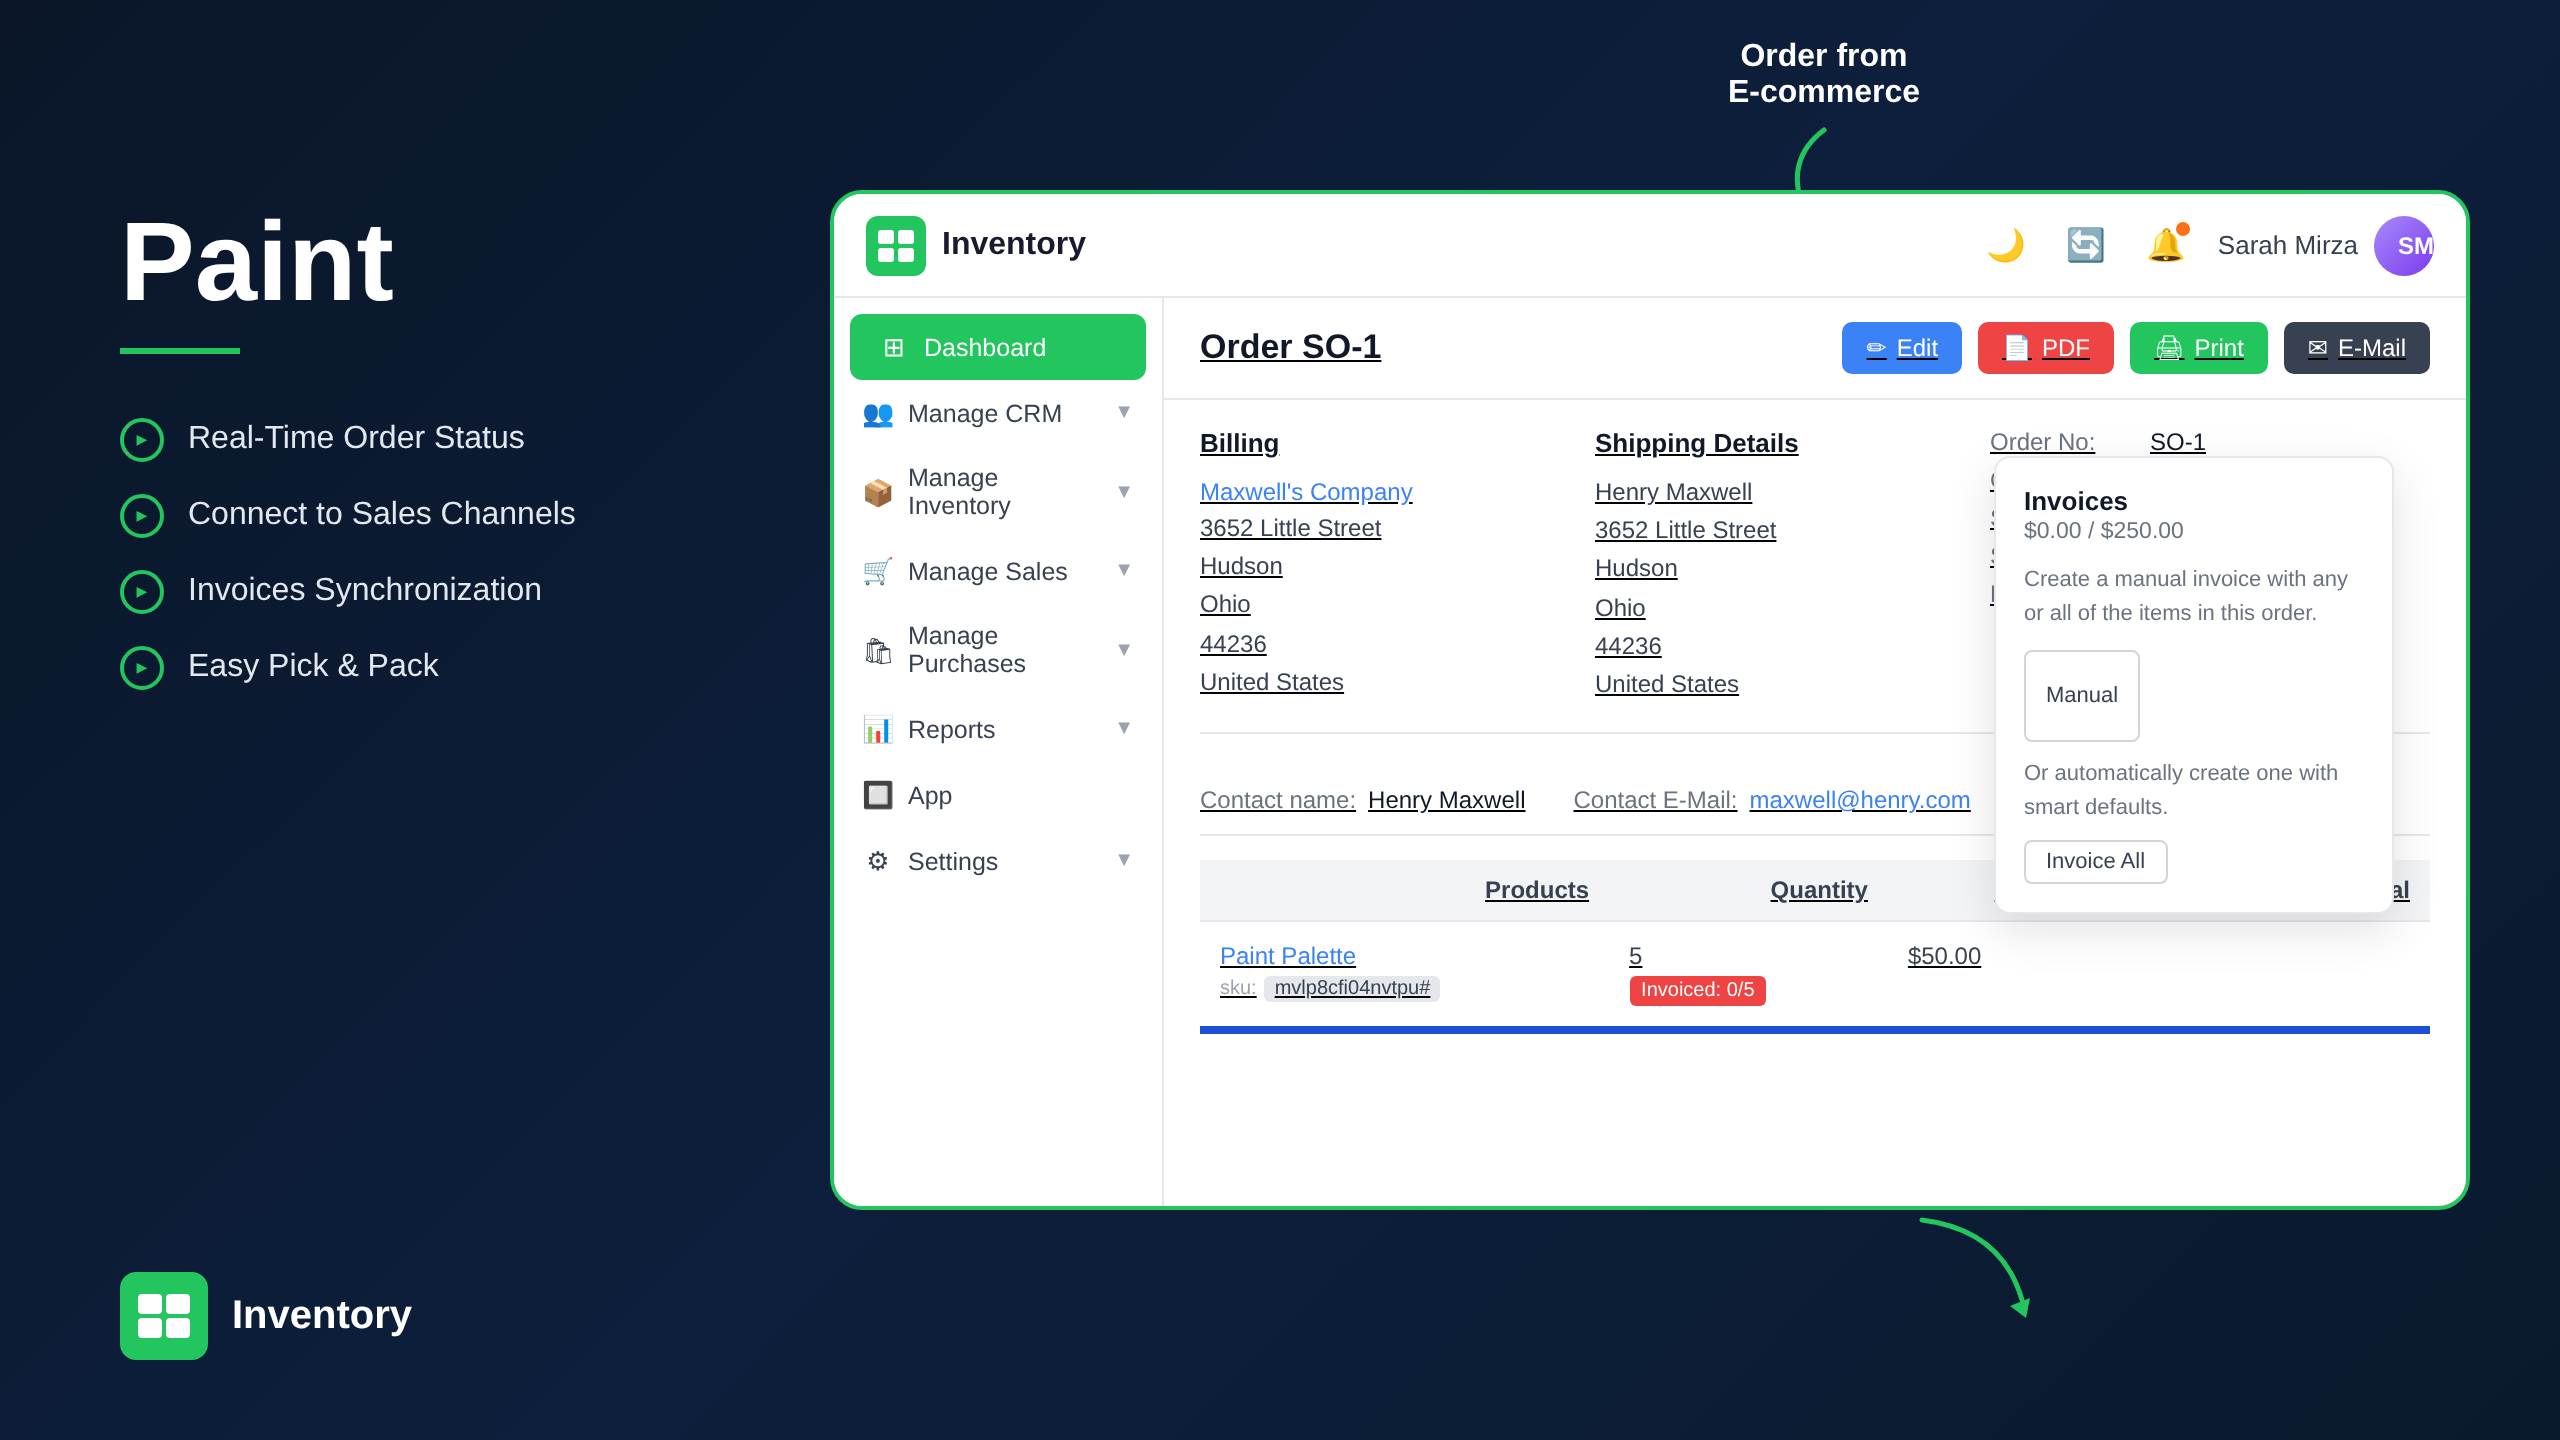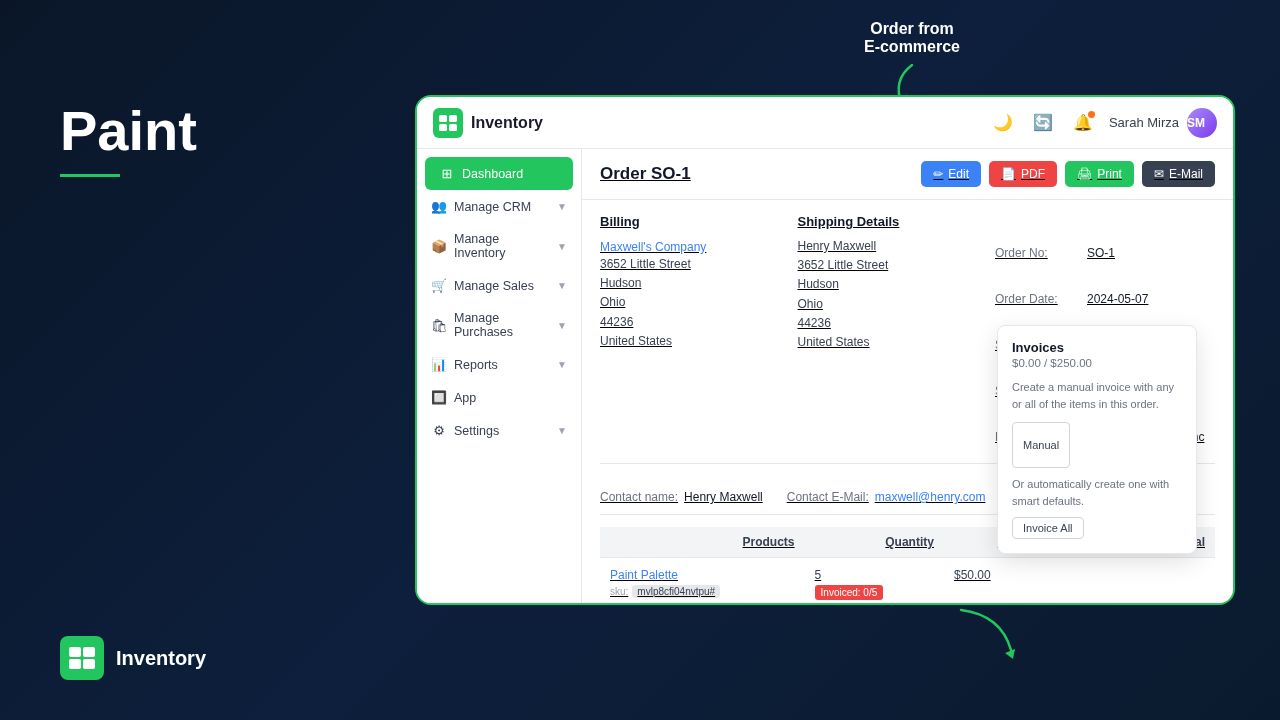--- a/index.html
+++ b/index.html
@@ -203,21 +203,21 @@
       font-weight: 500;
       color: #374151;
     }
     .user-avatar {
       width: 30px;
       height: 30px;
       border-radius: 50%;
       background: linear-gradient(135deg, #a78bfa, #7c3aed);
       display: flex;
       align-items: center;
-      justify-content: flex-start;
+      justify-content: flex-end;
       color: white;
       font-size: 12px;
       font-weight: 600;
       overflow: hidden;
     }
 
     
     .app-body {
       display: flex;
       flex: 1;
@@ -347,24 +347,23 @@
       text-decoration: none;
       font-weight: 500;
     }
     .info-text {
       font-size: 12px;
       color: #374151;
       line-height: 1.6;
     }
     .detail-row {
       display: flex;
-      gap: 12px;
+      gap: 0;
       margin-bottom: 5px;
       font-size: 12px;
-      margin-top: 32px;
     }
     .detail-key {
       color: #6b7280;
       font-weight: 500;
       width: 80px;
       flex-shrink: 0;
     }
     .detail-val {
       color: #111827;
       font-weight: 400;
@@ -499,20 +498,38 @@
     }
   </style>
 </head>
 <body>
 
 <div class="left-panel">
   <div class="sales-order-title">
     <span>Paint</span><br>
   </div>
   <div class="title-underline"></div>
+  <ul class="feature-list">
+    <li class="feature-item">
+      <span class="feature-icon"></span>
+      <span>Real-Time Order Status</span>
+    </li>
+    <li class="feature-item">
+      <span class="feature-icon"></span>
+      <span>Connect to Sales Channels</span>
+    </li>
+    <li class="feature-item">
+      <span class="feature-icon"></span>
+      <span>Invoices Synchronization</span>
+    </li>
+    <li class="feature-item">
+      <span class="feature-icon"></span>
+      <span>Easy Pick &amp; Pack</span>
+    </li>
+  </ul>
 </div>
 
 <div class="bottom-logo">
   <div class="logo-icon-bottom">
     <svg width="26" height="22" viewBox="0 0 26 22" fill="none">
       <rect x="0" y="0" width="12" height="10" rx="2" fill="white"></rect>
       <rect x="14" y="0" width="12" height="10" rx="2" fill="white"></rect>
       <rect x="0" y="12" width="12" height="10" rx="2" fill="white"></rect>
       <rect x="14" y="12" width="12" height="10" rx="2" fill="white"></rect>
     </svg>

